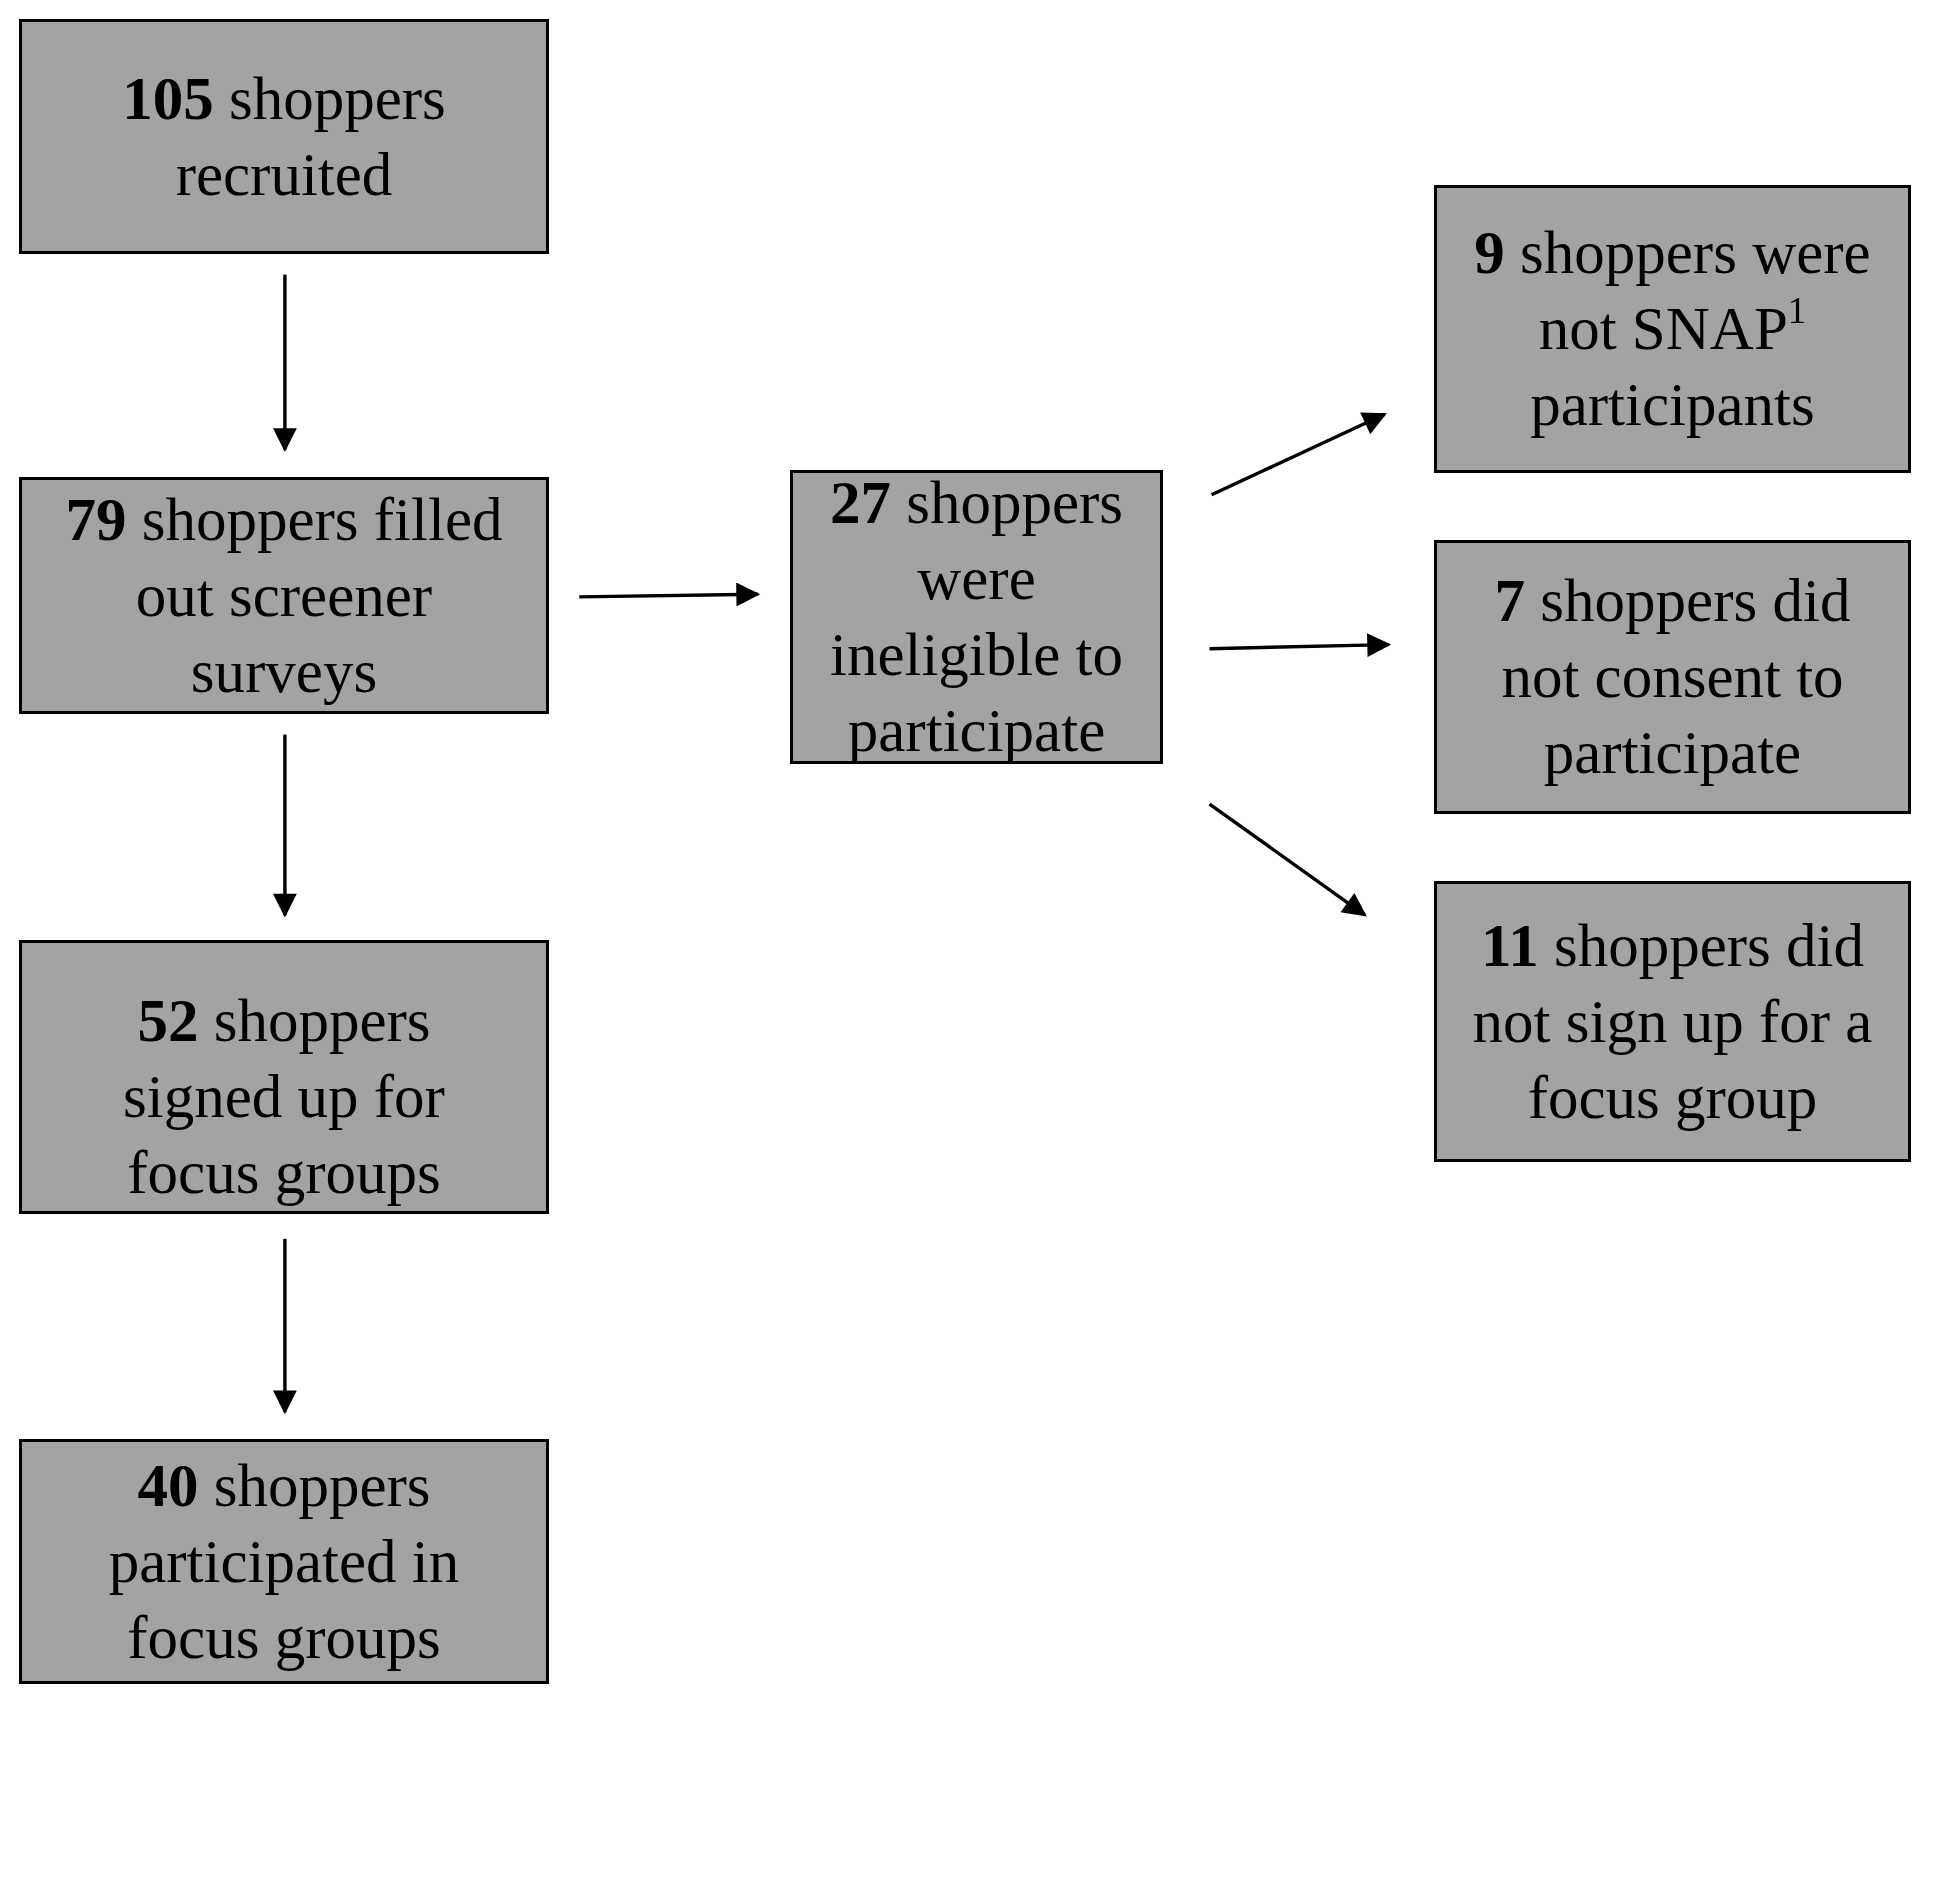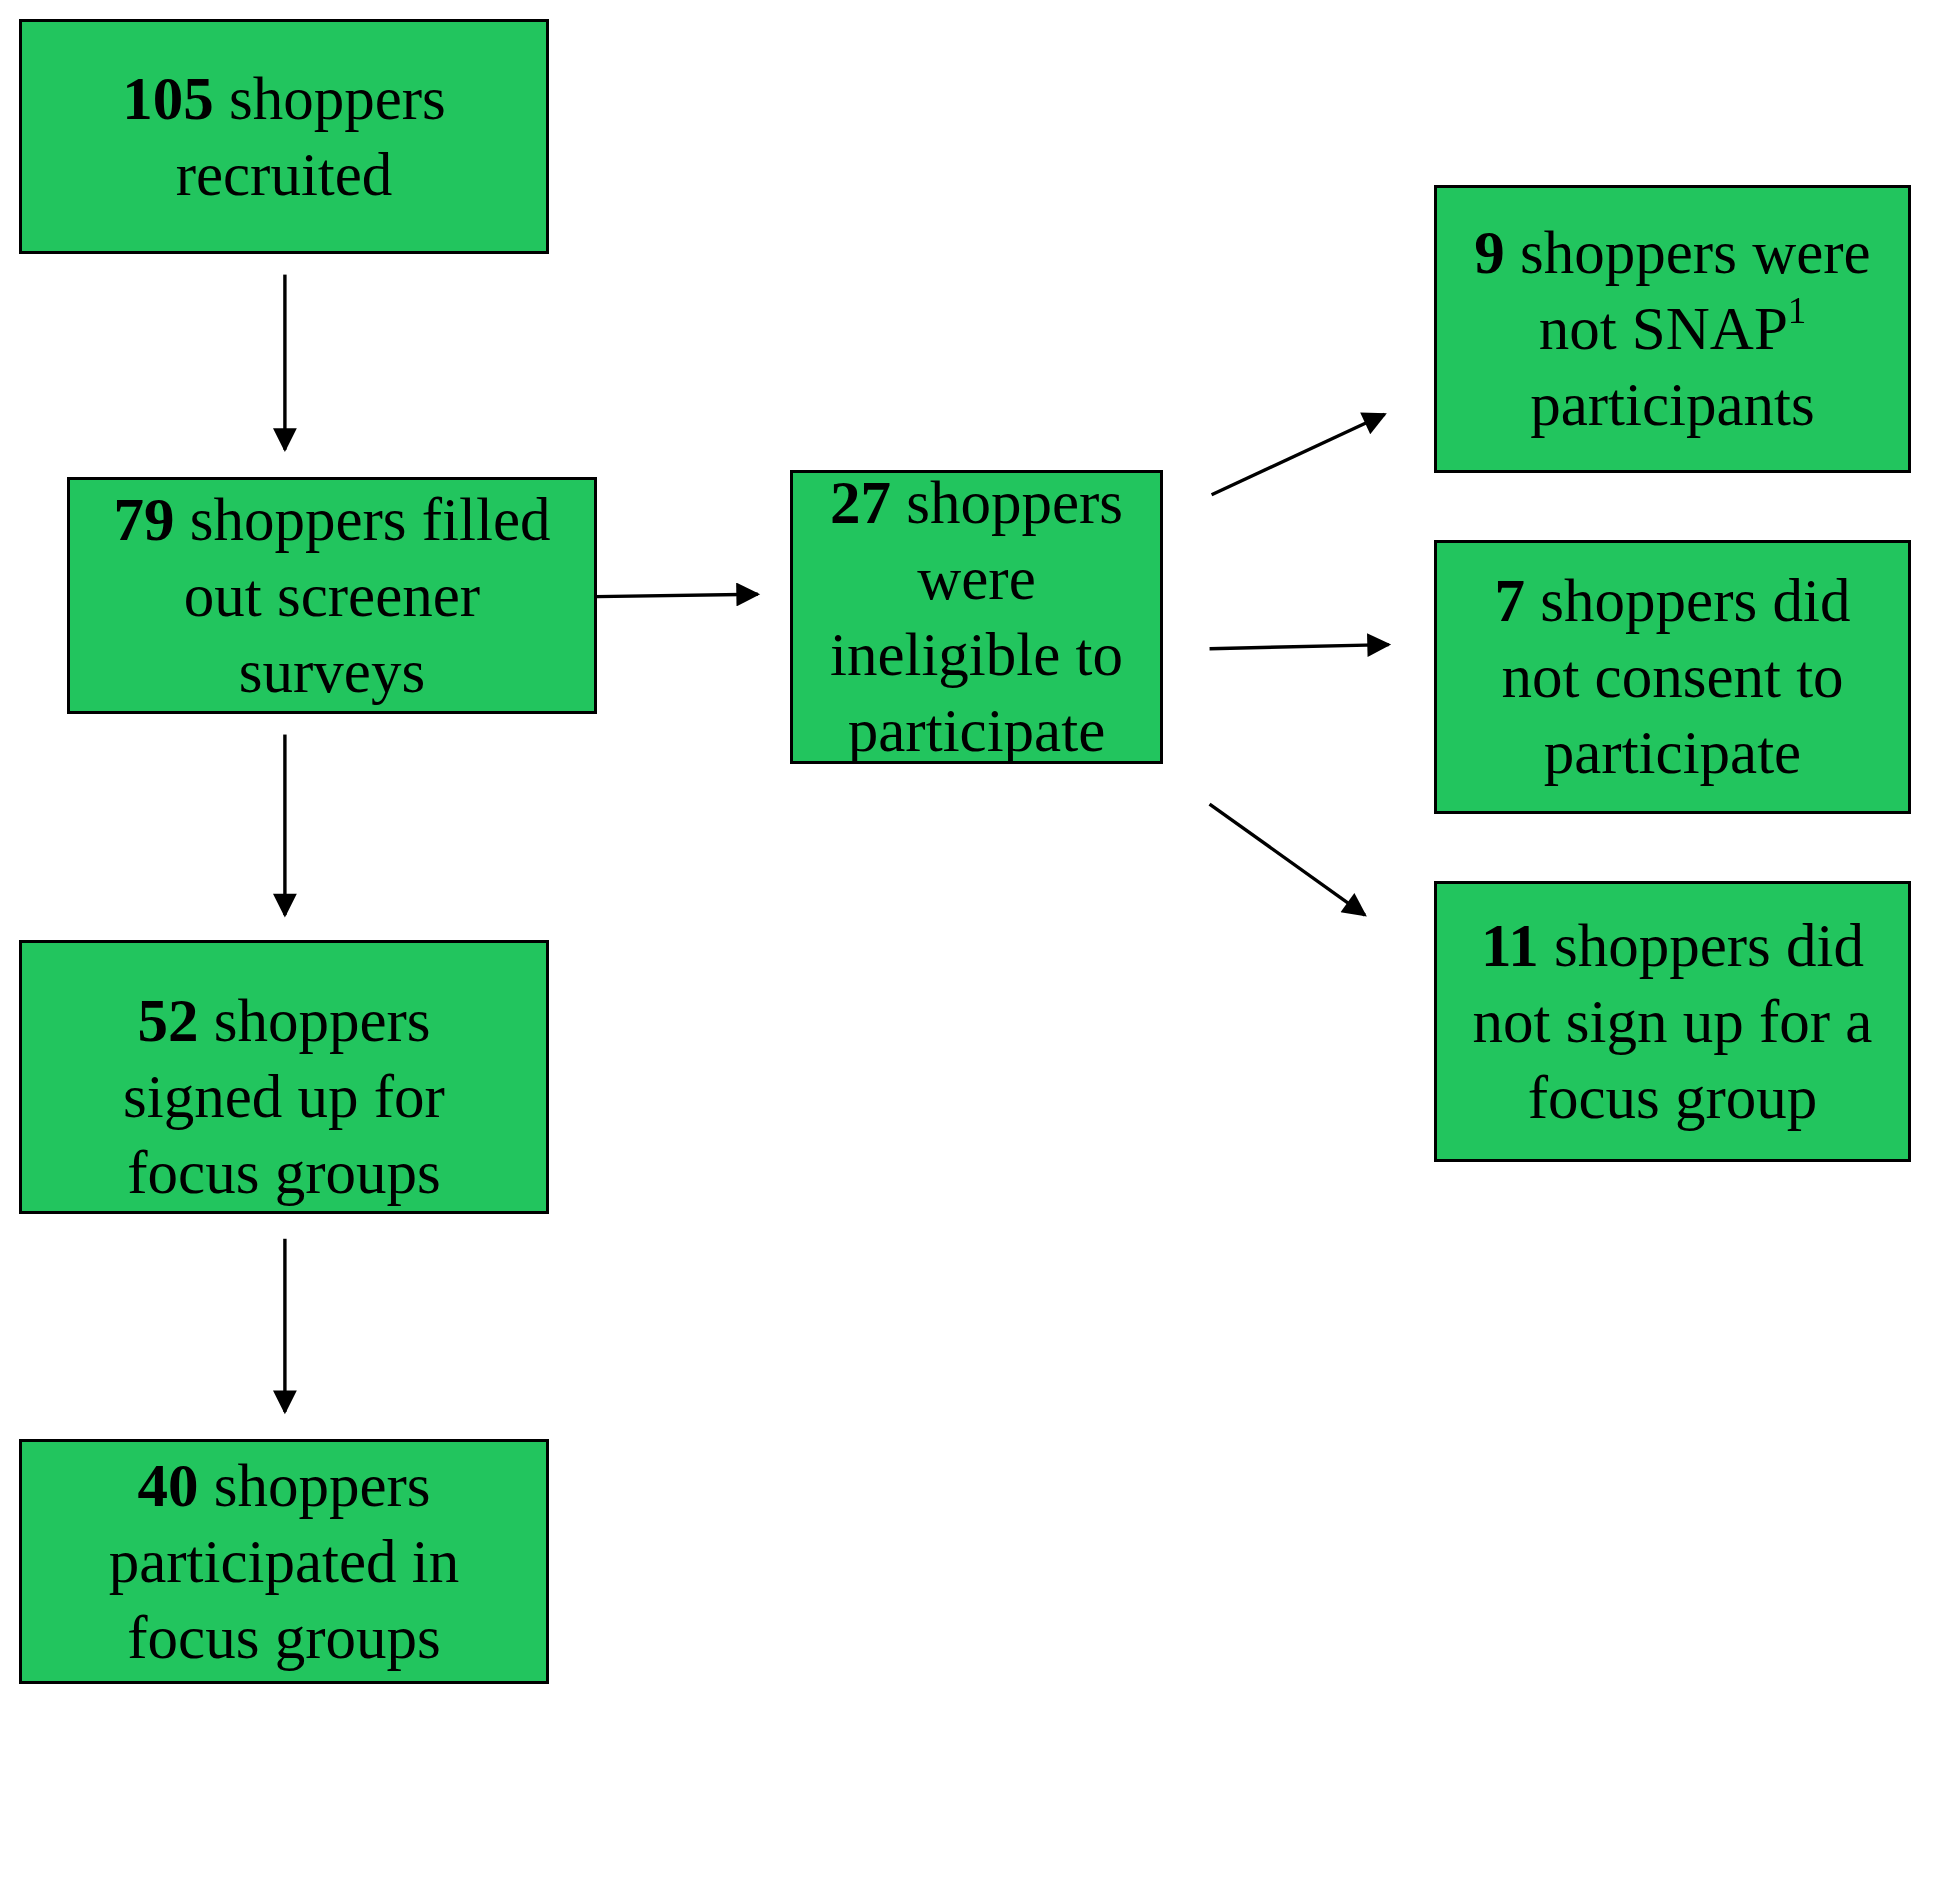--- a/index.html
+++ b/index.html
@@ -19,21 +19,21 @@
   .arrows {
     position: absolute;
     left: 0;
     top: 0;
     width: 1936px;
     height: 1897px;
   }
   .box {
     position: absolute;
     box-sizing: border-box;
-    background: #22c55e;
+    background: #a3a3a3;
     border: 3.4px solid #000000;
     display: flex;
     align-items: center;
     justify-content: center;
   }
   .box-text {
     white-space: pre-line;
     text-align: center;
     font-size: 61px;
     line-height: 76px;
@@ -78,21 +78,21 @@
     <line x1="1778" y1="726" x2="2032" y2="608" stroke="#000000" stroke-width="5" marker-end="url(#ah)"></line>
     <line x1="1775" y1="952" x2="2038" y2="946" stroke="#000000" stroke-width="5" marker-end="url(#ah)"></line>
     <line x1="1775" y1="1180" x2="2003" y2="1343" stroke="#000000" stroke-width="5" marker-end="url(#ah)"></line>
   </svg>
 
   <div class="box" style="left:19px; top:19px; width:530px; height:235px;">
     <div class="box-text"><b>105</b><span> shoppers
 recruited</span></div>
   </div>
 
-  <div class="box" style="left:19px; top:477px; width:530px; height:237px;margin-left:48px;">
+  <div class="box" style="left:19px; top:477px; width:530px; height:237px;">
     <div class="box-text"><b>79</b><span> shoppers filled
 out screener
 surveys</span></div>
   </div>
 
   <div class="box" style="left:19px; top:940px; width:530px; height:274px;align-items:flex-end;">
     <div class="box-text"><b>52</b><span> shoppers
 signed up for
 focus groups</span></div>
   </div>

